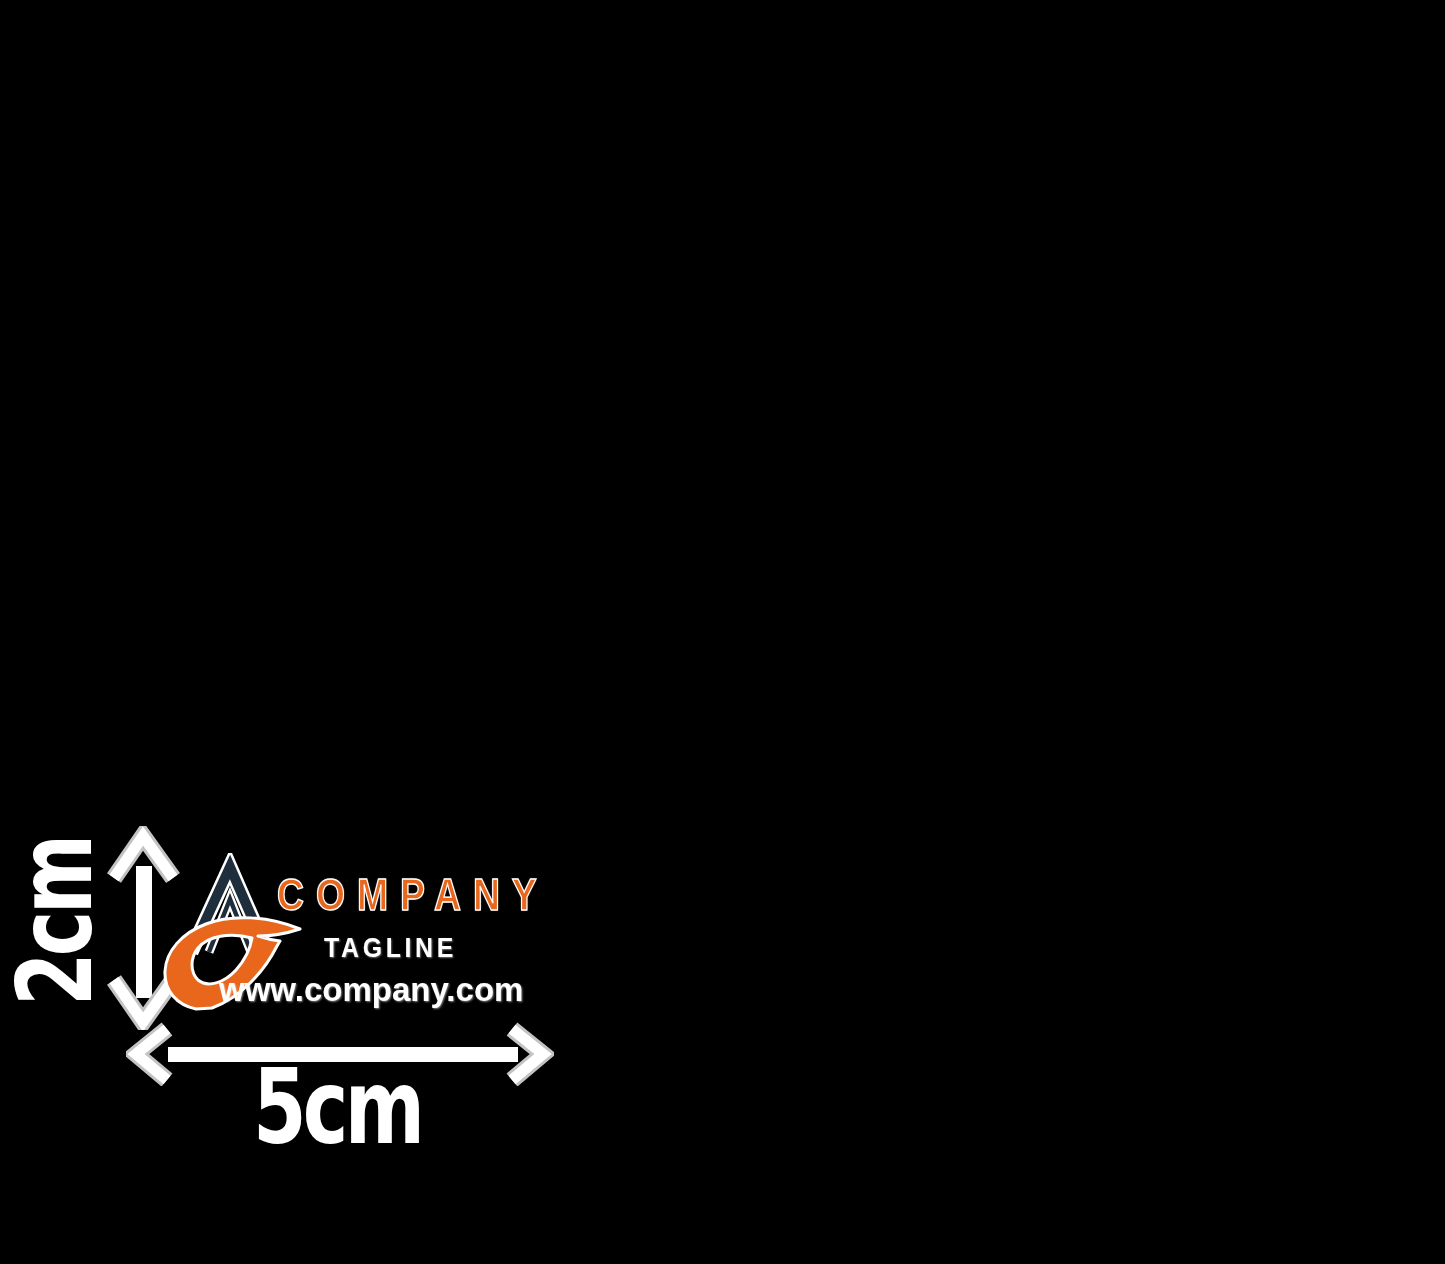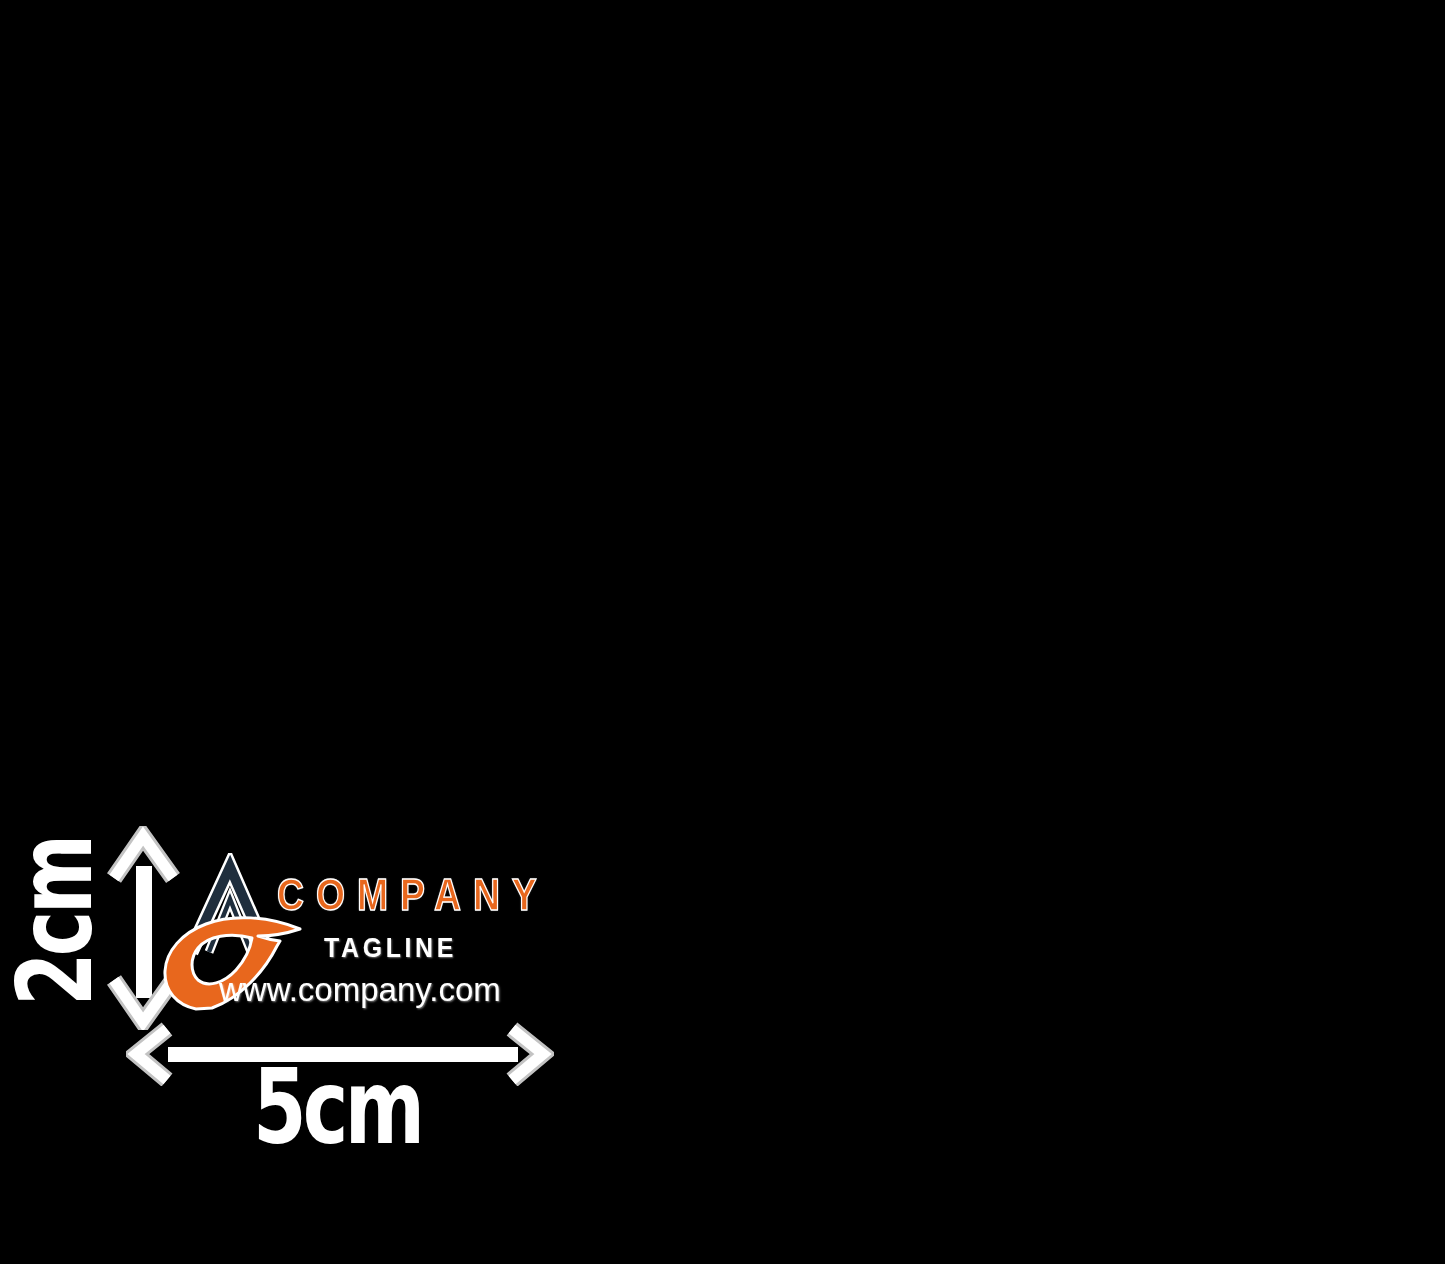--- a/index.html
+++ b/index.html
@@ -78,21 +78,21 @@
     text-shadow: 1px 1px 2px rgba(255,255,255,0.45);
     transform: scaleX(0.92);
     transform-origin: left center;
     white-space: nowrap;
   }
   #website-url {
     position: absolute;
     left: 219px;
     top: 971px;
     font-size: 33px;
-    font-weight: normal;
+    font-weight: bold;
     line-height: 38px;
     color: #ffffff;
     letter-spacing: 0px;
     text-shadow: 1px 1px 2px rgba(255,255,255,0.5);
     white-space: nowrap;
   }
   .tri-outline { stroke: #ffffff; fill: none; stroke-linejoin: miter; }
   .tri-dark    { stroke: var(--mark-dark, #1f2e3d); fill: none; stroke-linejoin: miter; }
   .swoosh {
     fill: var(--accent-orange, #e8671d);

